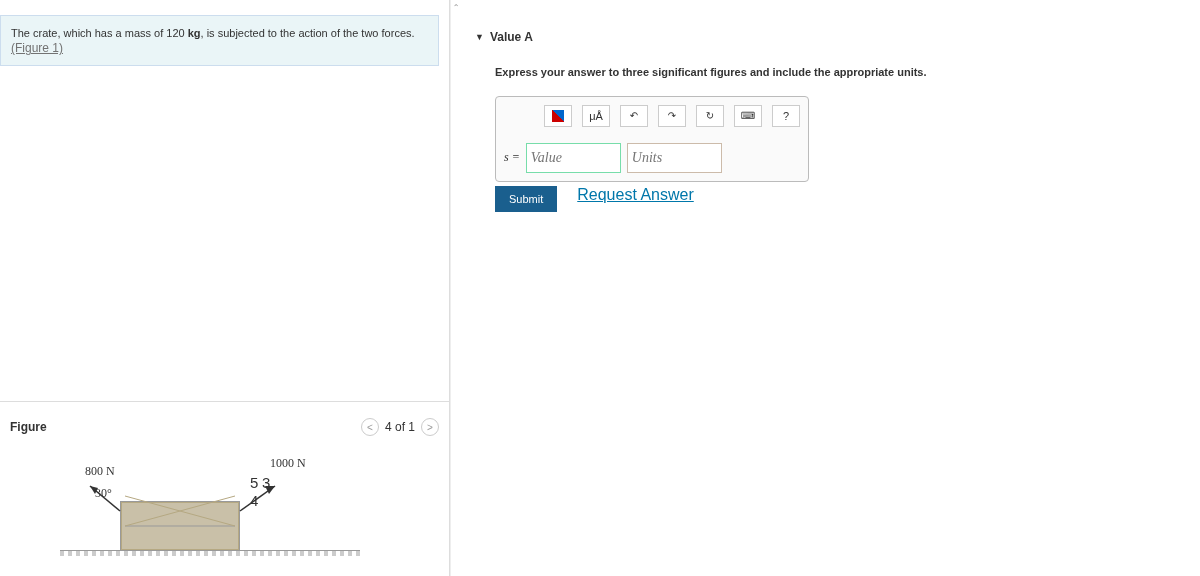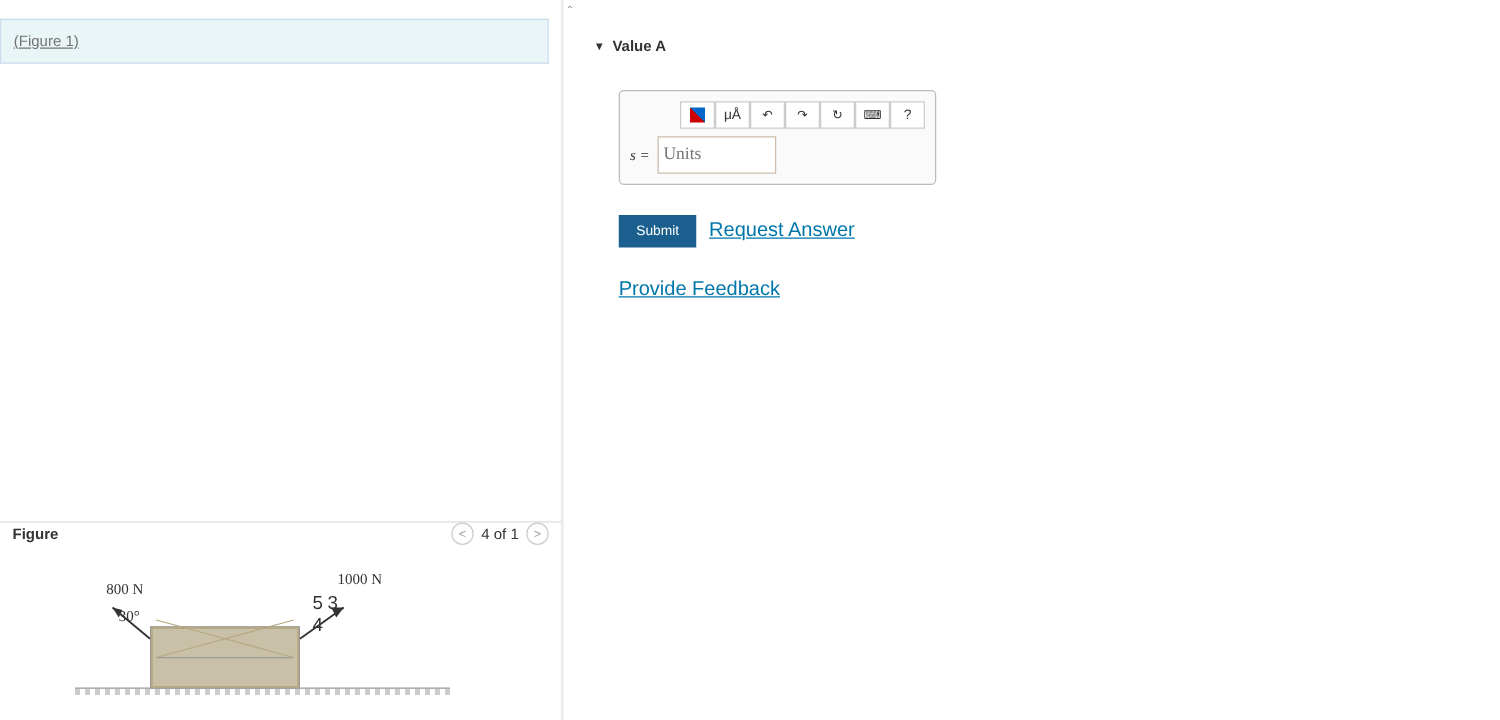--- a/index.html
+++ b/index.html
@@ -2,21 +2,21 @@
 <html><head>
 <meta charset="utf-8">
 <style>
 *{box-sizing:border-box;margin:0;padding:0;font-family:Arial,Helvetica,sans-serif}
 body{width:1200px;height:576px;background:#fff;display:flex;font-size:12px;color:#333}
 .left{width:450px;border-right:1px solid #ddd;display:flex;flex-direction:column}
 .problem{background:#eaf5f7;border:1px solid #cde;padding:10px;margin:15px 10px 10px 0}
 .problem p{font-size:11px;line-height:1.4}
 .flink{color:#737373;text-decoration:underline;cursor:pointer}
 .spacer{flex:1}
-.fig-section{border-top:1px solid #ddd;padding-top:0}
+.fig-section{border-top:1px solid #ddd;padding-top:16px}
 .fig-head{display:flex;align-items:center;padding:0 10px}
 .fig-title{font-weight:bold;font-size:12px}
 .fig-ctrl{margin-left:auto;display:flex;align-items:center;gap:6px}
 .circ{width:18px;height:18px;border:1px solid #ccc;border-radius:50%;display:flex;align-items:center;justify-content:center;font-size:10px;color:#999;cursor:pointer}
 .fig-body{padding:20px 60px;position:relative}
 .crate-scene{position:relative;width:300px;height:100px}
 .crate{position:absolute;left:60px;bottom:5px;width:120px;height:50px;background:#c9c0a8;border:1px solid #999}
 .crate::before,.crate::after{content:"";position:absolute;inset:0;border:1px solid #b5a882}
 .ground{position:absolute;bottom:0;left:0;right:0;height:6px;background:repeating-linear-gradient(90deg,#ccc 0 4px,#fff 4px 8px);border-top:1px solid #999}
 .lbl{position:absolute;font-size:12px;font-family:"Times New Roman",serif}
@@ -27,39 +27,42 @@
 .scrollbar{width:10px;border-left:1px solid #eee;position:relative}
 .scroll-arrow{position:absolute;left:0;width:10px;height:14px;display:flex;align-items:center;justify-content:center;font-size:8px;color:#888}
 .sa-up{top:0}
 .right{flex:1;padding:20px 15px}
 .part-head{display:flex;align-items:center;gap:6px;padding:10px 0;font-weight:bold;font-size:12px}
 .chev{font-size:9px}
 .part-body{padding:10px 0 0 20px}
 .qtext{font-size:11px;line-height:1.6;margin-bottom:6px}
 .bold{font-weight:bold}
 .answer-box{border:1px solid #bbb;border-radius:4px;display:inline-block;padding:8px;margin-top:8px;background:#fafafa}
-.toolbar{display:flex;gap:0;margin-left:40px;margin-bottom:6px}
+.toolbar{display:flex;gap:10px;margin-left:40px;margin-bottom:16px}
 .tbtn{width:28px;height:22px;border:1px solid #ccc;background:#fff;display:flex;align-items:center;justify-content:center;font-size:11px;cursor:pointer}
 .tbtn.small{font-size:10px}
 .colorsq{width:12px;height:12px;background:linear-gradient(45deg,#c00 50%,#06c 50%)}
 .input-row{display:flex;align-items:center;gap:6px}
 .var-eq{font-style:italic;font-family:"Times New Roman",serif}
 .ainput{width:95px;height:30px;border:1px solid #7da;padding:4px;font-style:italic;font-family:"Times New Roman",serif;font-size:14px;color:#888}
-.uinput{width:95px;height:30px;border:1px solid #cba;padding:4px;font-family:"Times New Roman",serif;font-size:14px;color:#888}
-.actions{margin-top:24px;display:flex;align-items:center;gap:10px}
+.uinput{width:95px;height:30px;border:1px solid #cba;padding:4px;font-style:italic;font-family:"Times New Roman",serif;font-size:14px;color:#888}
+.actions{margin-top:4px;display:flex;align-items:flex-start;gap:20px}
 .submit-btn{background:#1a5f8e;color:#fff;border:none;padding:7px 14px;font-size:11px;cursor:pointer}
 .link{color:#0077aa;font-size:16px;text-decoration:underline;cursor:pointer}
 .pf{margin-top:25px}
 .muk{font-style:italic}
 </style>
 </head>
 <body>
 
 <div class="left">
   <div class="problem">
+    <p>
+      <span>The crate, which has a mass of 120 </span><b>kg</b><span>, is subjected to the action of the two forces.</span>
+    </p>
     <span class="flink">(Figure 1)</span>
   </div>
   <div class="spacer"></div>
   <div class="fig-section">
     <div class="fig-head">
       <span class="fig-title">Figure</span>
       <div class="fig-ctrl">
         <span class="circ">&lt;</span>
         <span>4 of 1</span>
         <span class="circ">&gt;</span>
@@ -92,41 +95,40 @@
 <div class="scrollbar">
   <div class="scroll-arrow sa-up">⌃</div>
 </div>
 
 <div class="right">
   <div class="part-head">
     <span class="chev">▼</span>
     <span>Value A</span>
   </div>
   <div class="part-body">
+    <p class="qtext bold">Express your answer to three significant figures and include the appropriate units.</p>
 
     <div class="answer-box">
       <div class="toolbar">
         <div class="tbtn">
             <div class="colorsq"></div>
           </div>
         <div class="tbtn">μÅ</div>
         <div class="tbtn small">↶</div>
         <div class="tbtn small">↷</div>
         <div class="tbtn small">↻</div>
         <div class="tbtn small">⌨</div>
         <div class="tbtn">?</div>
       </div>
       <div class="input-row">
         <span class="var-eq">s =</span>
+        <input class="ainput" placeholder="Value" style="">
         <input class="uinput" placeholder="Units" style="">
       </div>
     </div>
 
     <div class="actions">
       <button class="submit-btn">Submit</button>
       <span class="link">Request Answer</span>
     </div>
 
-    <div class="pf">
-      <span class="link">Provide Feedback</span>
-    </div>
   </div>
 </div>
 
 </body></html>

